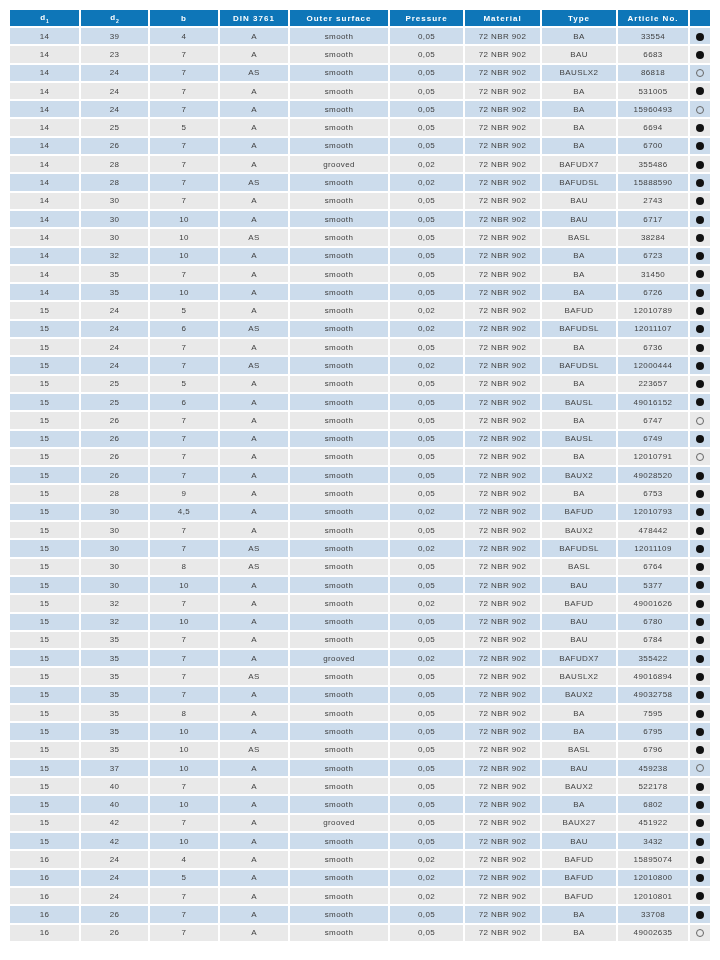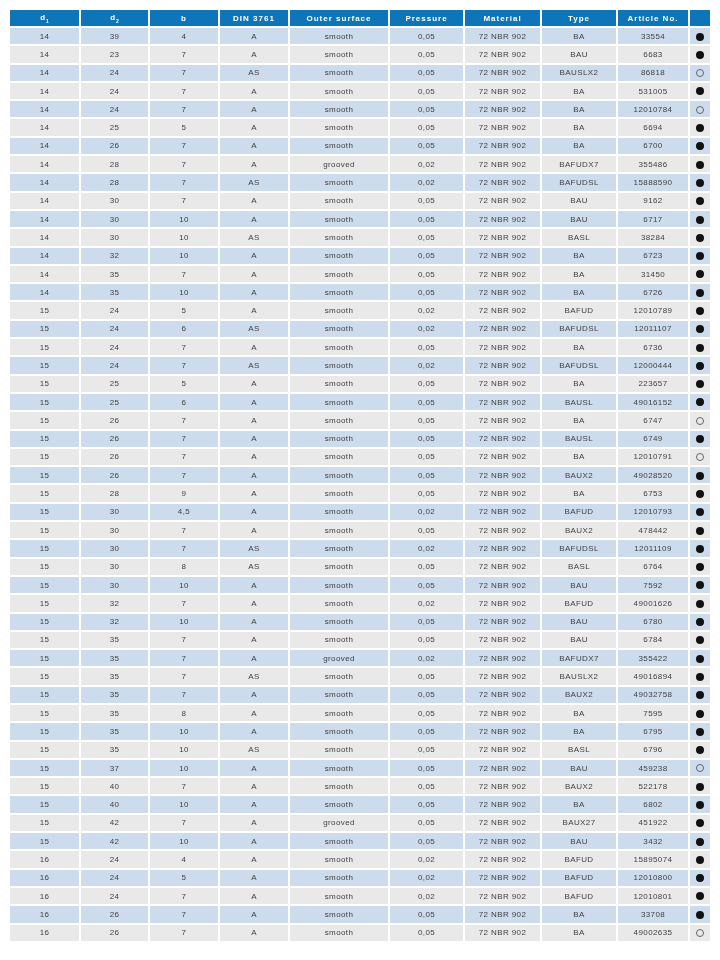--- a/index.html
+++ b/index.html
@@ -159,21 +159,21 @@
         </tr>
         <tr class="odd">
           <td>14</td>
           <td>24</td>
           <td>7</td>
           <td>A</td>
           <td>smooth</td>
           <td>0,05</td>
           <td>72 NBR 902</td>
           <td>BA</td>
-          <td>12010784</td>
+          <td>15960493</td>
           <td><span class="dot open"></span></td>
         </tr>
         <tr class="even">
           <td>14</td>
           <td>25</td>
           <td>5</td>
           <td>A</td>
           <td>smooth</td>
           <td>0,05</td>
           <td>72 NBR 902</td>
@@ -219,21 +219,21 @@
         </tr>
         <tr class="even">
           <td>14</td>
           <td>30</td>
           <td>7</td>
           <td>A</td>
           <td>smooth</td>
           <td>0,05</td>
           <td>72 NBR 902</td>
           <td>BAU</td>
-          <td>9162</td>
+          <td>2743</td>
           <td><span class="dot filled"></span></td>
         </tr>
         <tr class="odd">
           <td>14</td>
           <td>30</td>
           <td>10</td>
           <td>A</td>
           <td>smooth</td>
           <td>0,05</td>
           <td>72 NBR 902</td>
@@ -471,21 +471,21 @@
         </tr>
         <tr class="odd">
           <td>15</td>
           <td>30</td>
           <td>10</td>
           <td>A</td>
           <td>smooth</td>
           <td>0,05</td>
           <td>72 NBR 902</td>
           <td>BAU</td>
-          <td>7592</td>
+          <td>5377</td>
           <td><span class="dot filled"></span></td>
         </tr>
         <tr class="even">
           <td>15</td>
           <td>32</td>
           <td>7</td>
           <td>A</td>
           <td>smooth</td>
           <td>0,02</td>
           <td>72 NBR 902</td>

